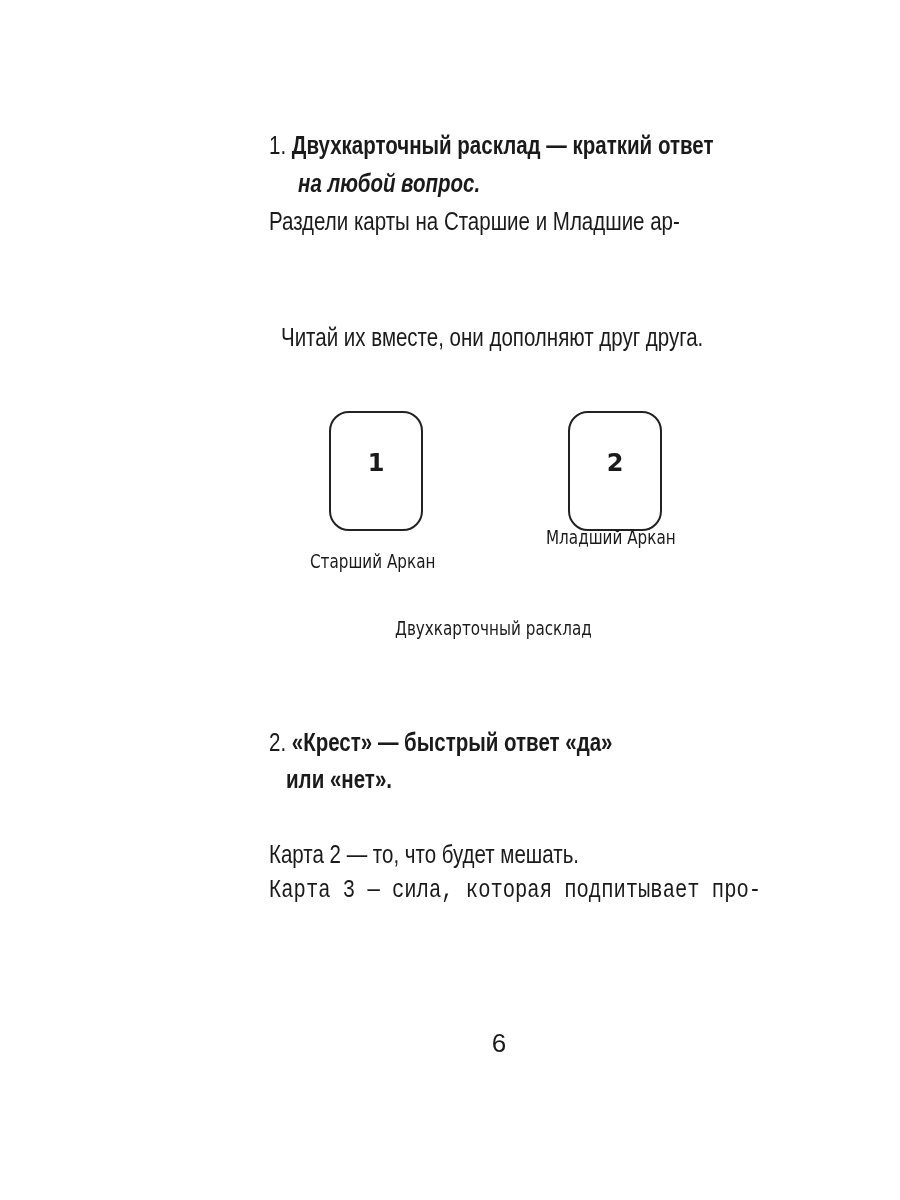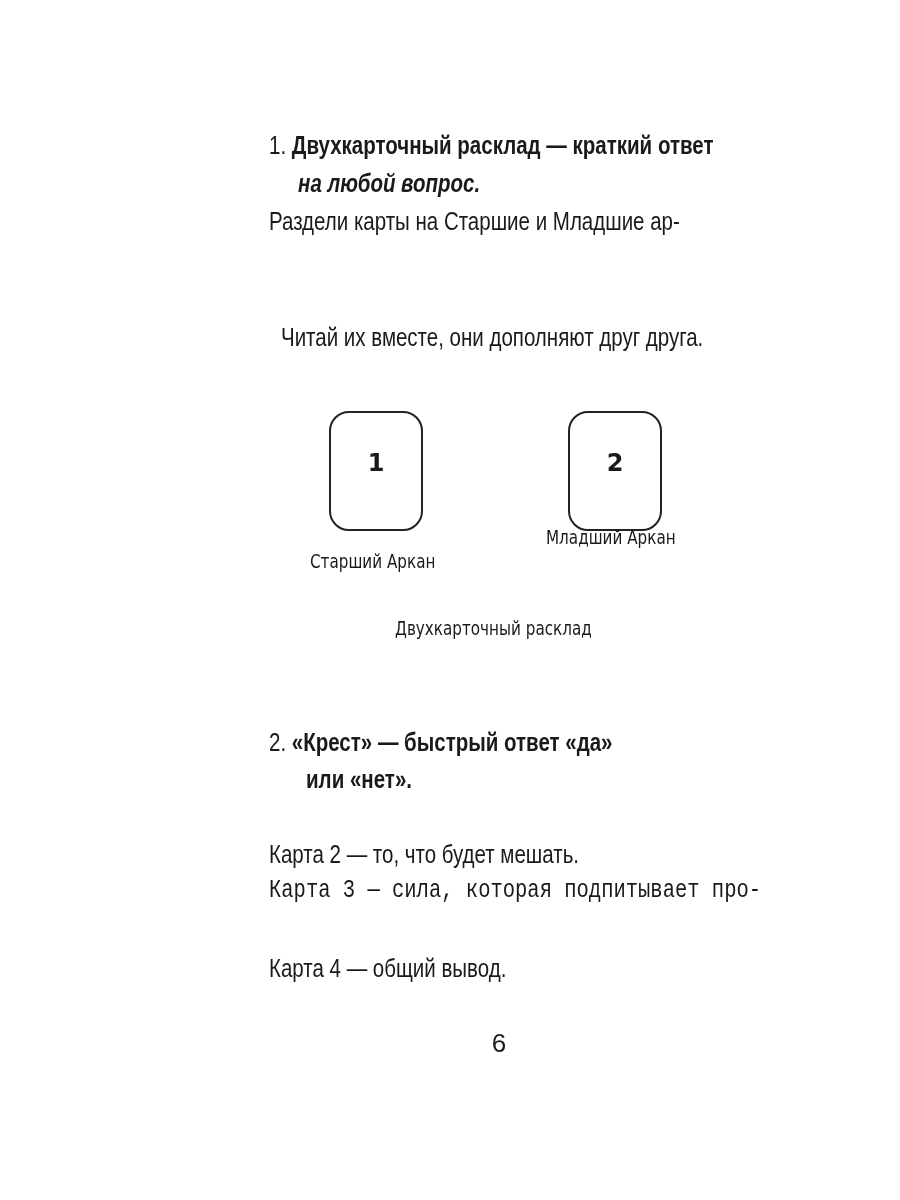--- a/index.html
+++ b/index.html
@@ -53,27 +53,24 @@
       <span class="cond">Двухкарточный расклад</span>
     </div>
   </div>
 
   <div class="line" style="left:229px; top:727px;text-align:center;">
     <span class="cond">
       <span>2.</span>
       <span class="bold">«Крест» — быстрый ответ «да»</span>
     </span>
   </div>
-  <div class="line bold" style="left:266px; top:764px;">
+  <div class="line bold" style="left:246px; top:764px;">
     <span class="cond">или «нет».</span>
   </div>
   <div class="line" style="left:229px; top:839px;">
     <span class="cond">Карта 2 — то, что будет мешать.</span>
   </div>
   <div class="line" style="left:229px; top:876px;font-family:Liberation Mono, monospace;">
     <span class="cond">Карта 3 — сила, которая подпитывает про-</span>
   </div>
-  <div class="line" style="left:229px; top:953px;">
-    <span class="cond">Карта 4 — общий вывод.</span>
-  </div>
 
   <div class="pagenum">6</div>
 </div>
 
 </body></html>

